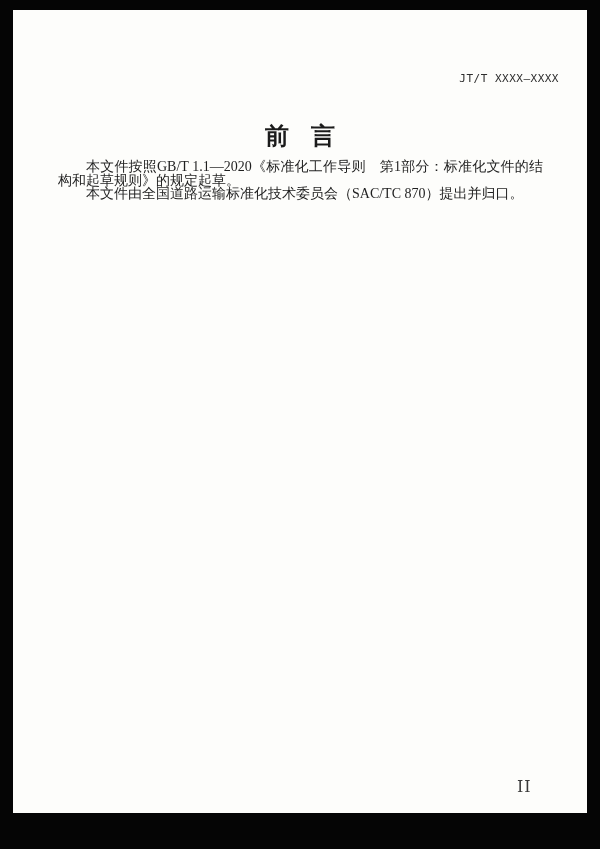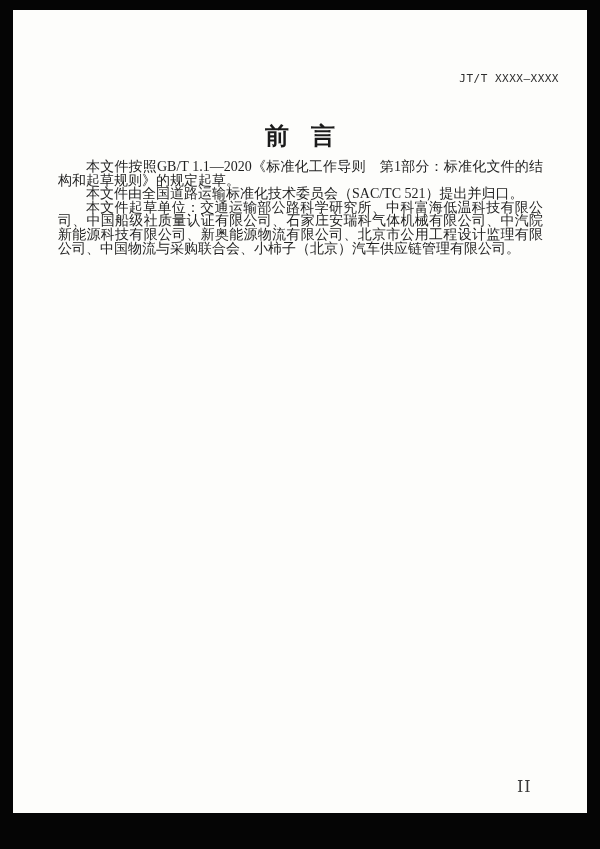--- a/index.html
+++ b/index.html
@@ -74,19 +74,18 @@
 <div class="scan-page">
 
   <div class="header-ref">JT/T XXXX—XXXX</div>
 
   <div class="doc-title">
     <span class="t-char-1">前</span><span>言</span>
   </div>
 
   <div class="foreword-body">
     <p>本文件按照GB/T 1.1—2020《标准化工作导则　第1部分：标准化文件的结构和起草规则》的规定起草。</p>
-    <p>本文件由全国道路运输标准化技术委员会（SAC/TC 521）提出并归口。</p>
-    <p>本文件起草单位：交通运输部公路科学研究所、中科富海低温科技有限公司、中国船级社质量认证有限公司、石家庄安瑞科气体机械有限公司、中汽院新能源科技有限公司、新奥能源物流有限公司、北京市公用工程设计监理有限公司、中国物流与采购联合会、小柿子（北京）汽车供应链管理有限公司。</p>
+    <p>本文件由全国道路运输标准化技术委员会（SAC/TC 870）提出并归口。</p>
   </div>
 
   <div class="page-number">II</div>
 
 </div>
 
 </body></html>

